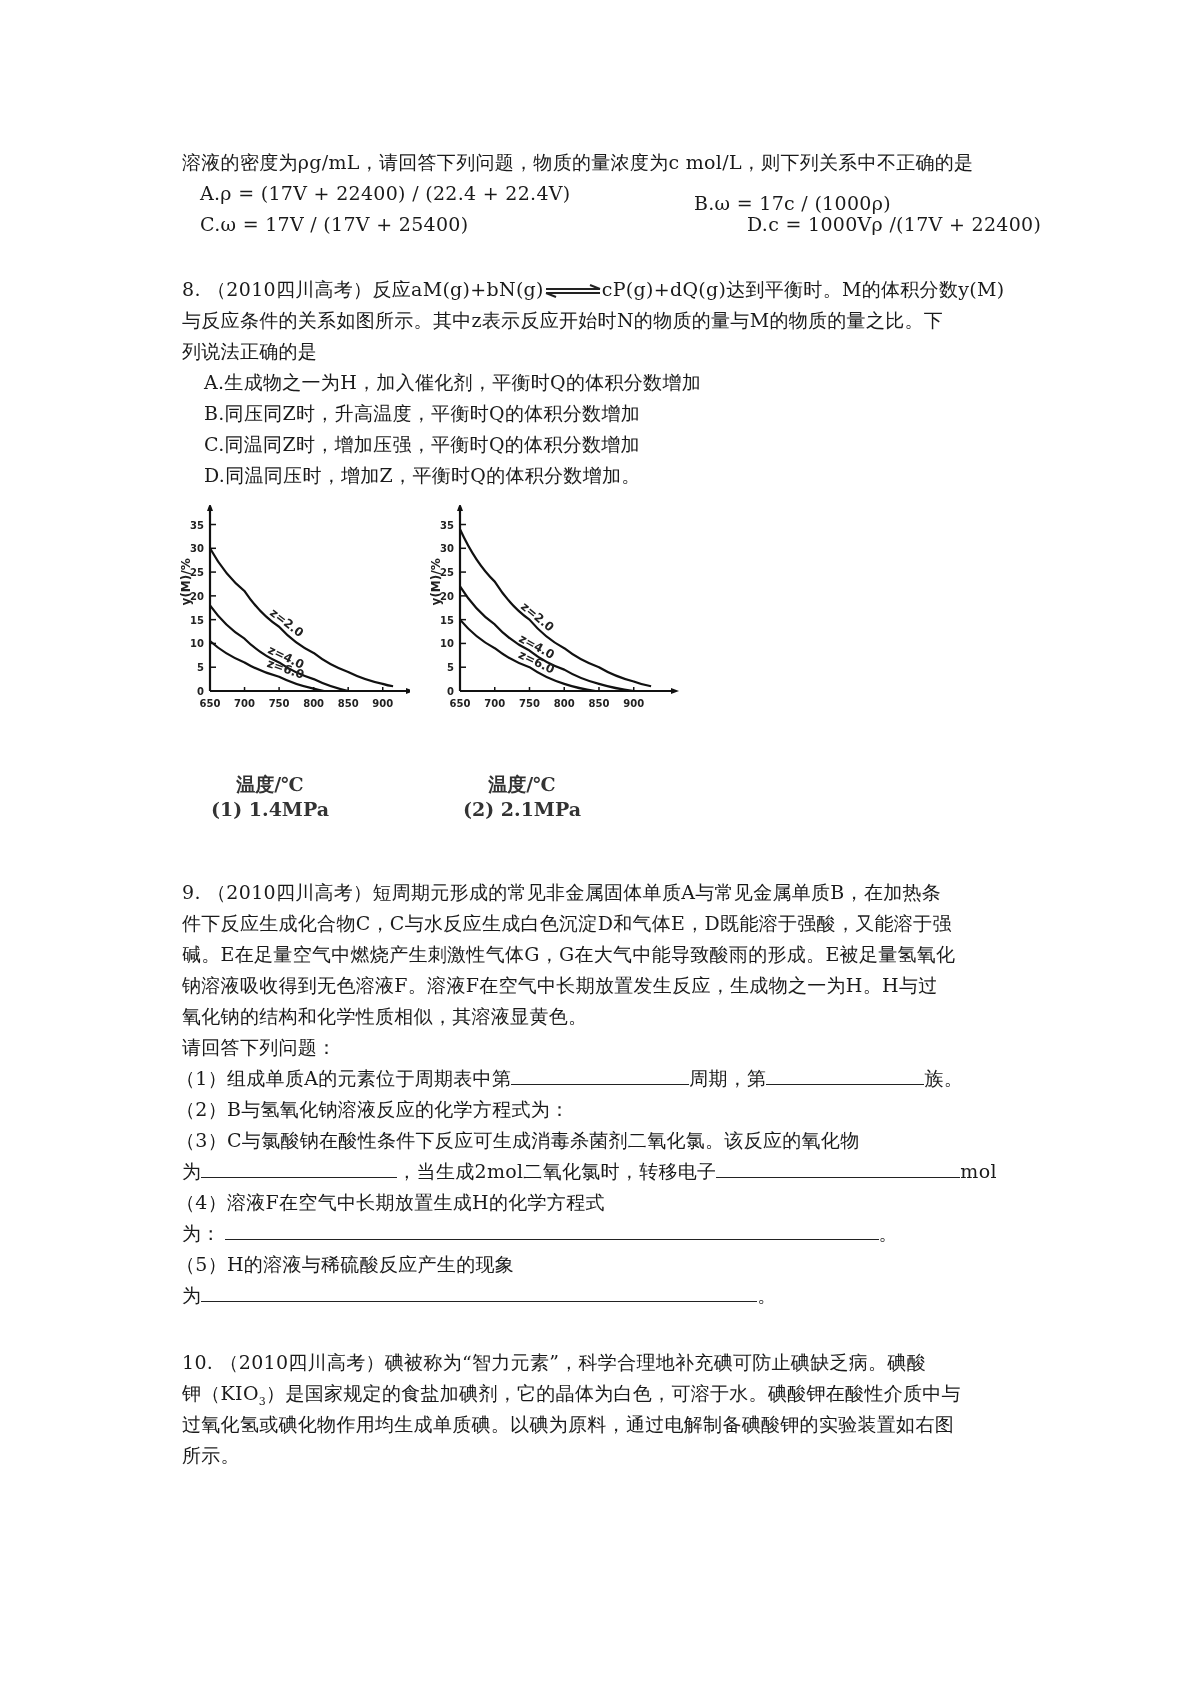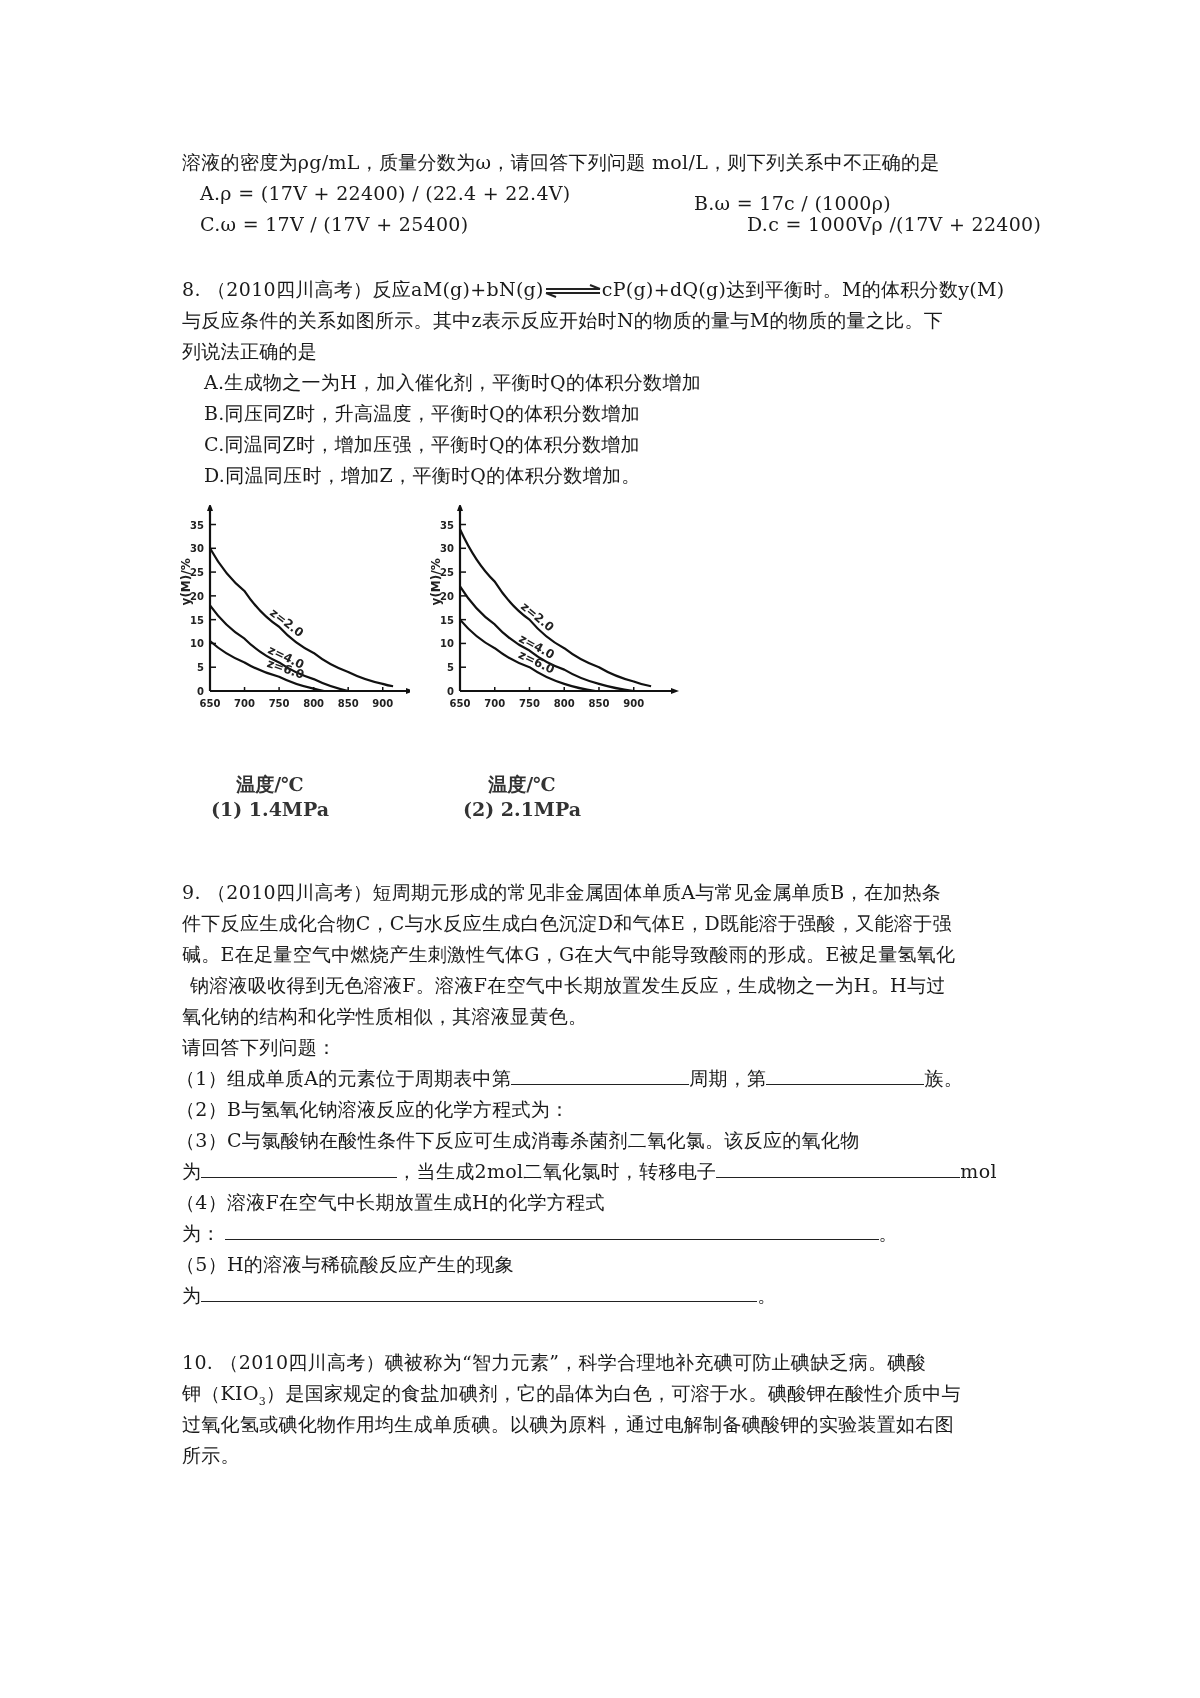--- a/index.html
+++ b/index.html
@@ -22,21 +22,21 @@
     .chart { position: absolute; }
     .chart text { font-family: "DejaVu Sans", "Liberation Sans", sans-serif; font-weight: bold; fill: #222; }
     .caption {
       position: absolute; font-family: "DejaVu Serif", serif; font-weight: bold; font-size: 19px;
       color: #333; text-align: center; width: 200px; filter: blur(0.4px);
     }
   </style>
 </head>
 <body>
 
-<div class="line" style="top:150px;">溶液的密度为ρg/mL，质量分数为ω，请回答下列问题 mol/L，则下列关系中不正确的是</div>
+<div class="line" style="top:150px;">溶液的密度为ρg/mL，请回答下列问题，物质的量浓度为c mol/L，则下列关系中不正确的是</div>
 <div class="line ind" style="top:181px;">A.ρ = (17V + 22400) / (22.4 + 22.4V)</div>
 <div class="line" style="top:191px; left:694px;">B.ω = 17c / (1000ρ)</div>
 <div class="line ind" style="top:212px;">C.ω = 17V / (17V + 25400)</div>
 <div class="line" style="top:212px; left:724px;margin-left:23px;">D.c = 1000Vρ /(17V + 22400)</div>
 
 <div class="line" style="top:277px;">
   <span>8. （2010四川高考）反应aM(g)+bN(g)</span><svg class="eq-arrow" viewBox="0 0 58 14">
       <line x1="2" y1="5" x2="56" y2="5" stroke="#222" stroke-width="2"></line>
       <polyline points="46,1 56,5" stroke="#222" stroke-width="2" fill="none"></polyline>
       <line x1="2" y1="9" x2="56" y2="9" stroke="#222" stroke-width="2"></line>
@@ -133,21 +133,21 @@
   <div>(1) 1.4MPa</div>
 </div>
 <div class="caption" style="left:422px; top:772px;">
   <div>温度/℃</div>
   <div>(2) 2.1MPa</div>
 </div>
 
 <div class="line" style="top:880px;">9. （2010四川高考）短周期元形成的常见非金属固体单质A与常见金属单质B，在加热条</div>
 <div class="line" style="top:911px;text-align:right;">件下反应生成化合物C，C与水反应生成白色沉淀D和气体E，D既能溶于强酸，又能溶于强</div>
 <div class="line" style="top:942px;">碱。E在足量空气中燃烧产生刺激性气体G，G在大气中能导致酸雨的形成。E被足量氢氧化</div>
-<div class="line" style="top:973px;margin-left:8px;">钠溶液吸收得到无色溶液F。溶液F在空气中长期放置发生反应，生成物之一为H。H与过</div>
+<div class="line" style="top:973px;">钠溶液吸收得到无色溶液F。溶液F在空气中长期放置发生反应，生成物之一为H。H与过</div>
 <div class="line" style="top:1004px;">氧化钠的结构和化学性质相似，其溶液显黄色。</div>
 <div class="line" style="top:1035px;">请回答下列问题：</div>
 
 <div class="line" style="top:1066px; left:176px;">
   <span>（1）组成单质A的元素位于周期表中第</span><span class="blank" style="width:178px;"></span><span>周期，第</span><span class="blank" style="width:158px;"></span><span>族。</span>
 </div>
 <div class="line" style="top:1097px; left:176px;">（2）B与氢氧化钠溶液反应的化学方程式为：</div>
 <div class="line" style="top:1128px; left:176px;">（3）C与氯酸钠在酸性条件下反应可生成消毒杀菌剂二氧化氯。该反应的氧化物</div>
 <div class="line" style="top:1159px;">
   <span>为</span><span class="blank" style="width:196px;"></span><span>，当生成2mol二氧化氯时，转移电子</span><span class="blank" style="width:244px;"></span><span>mol</span>

